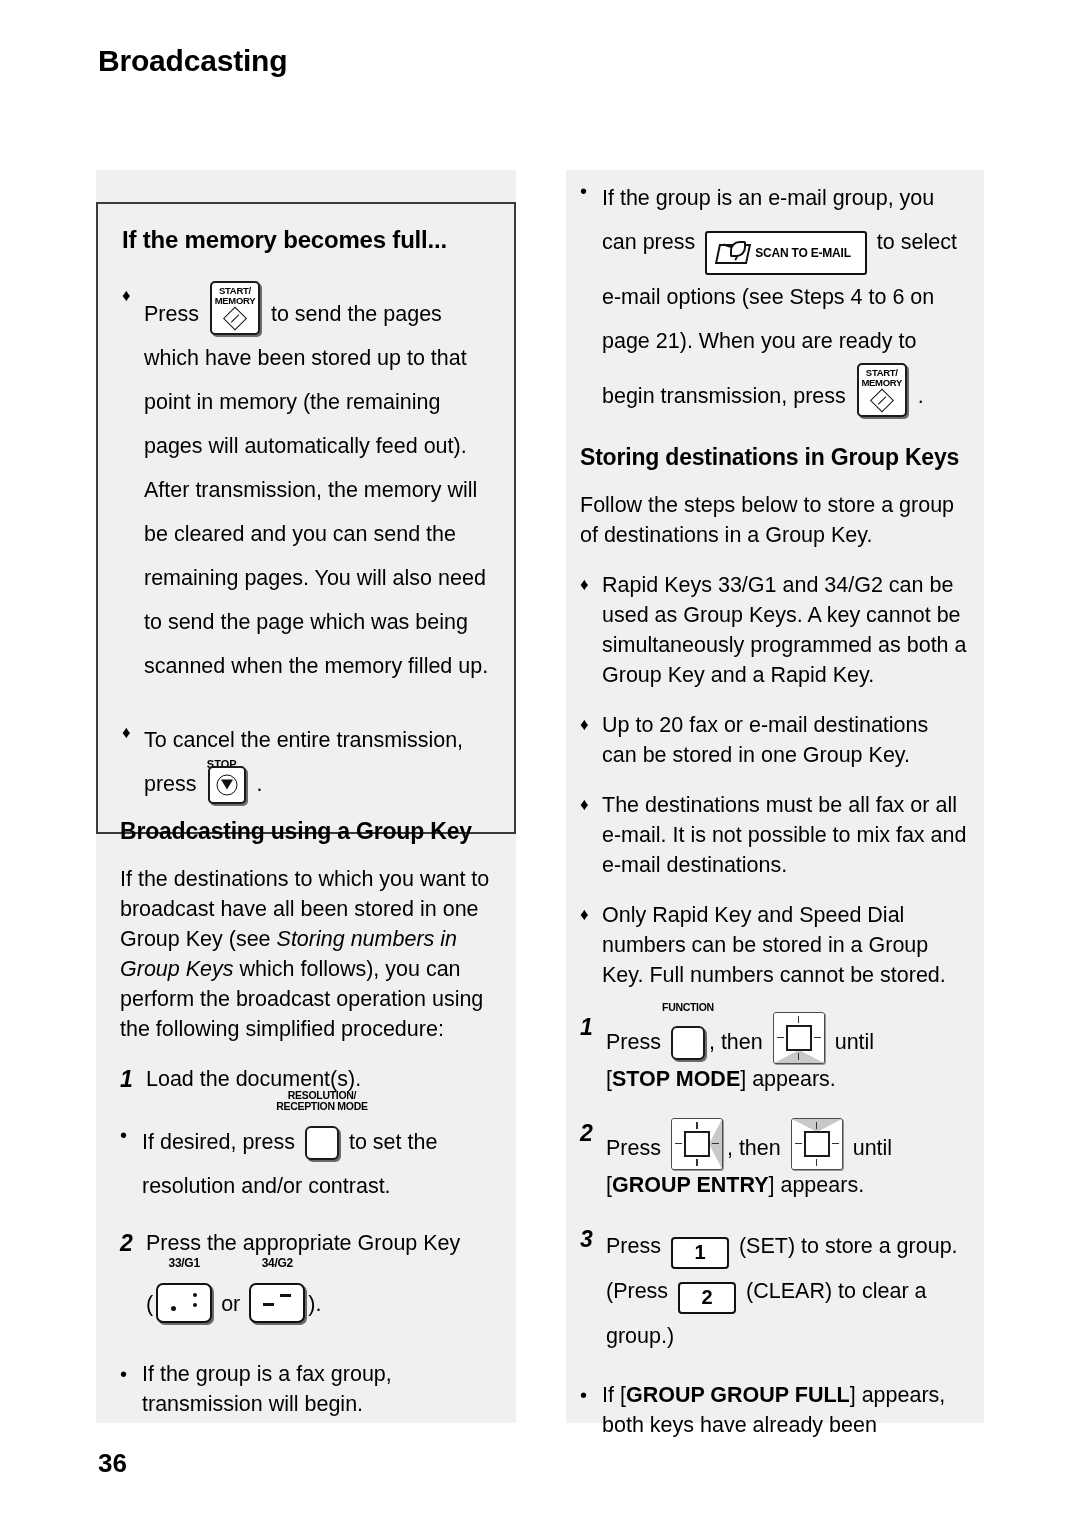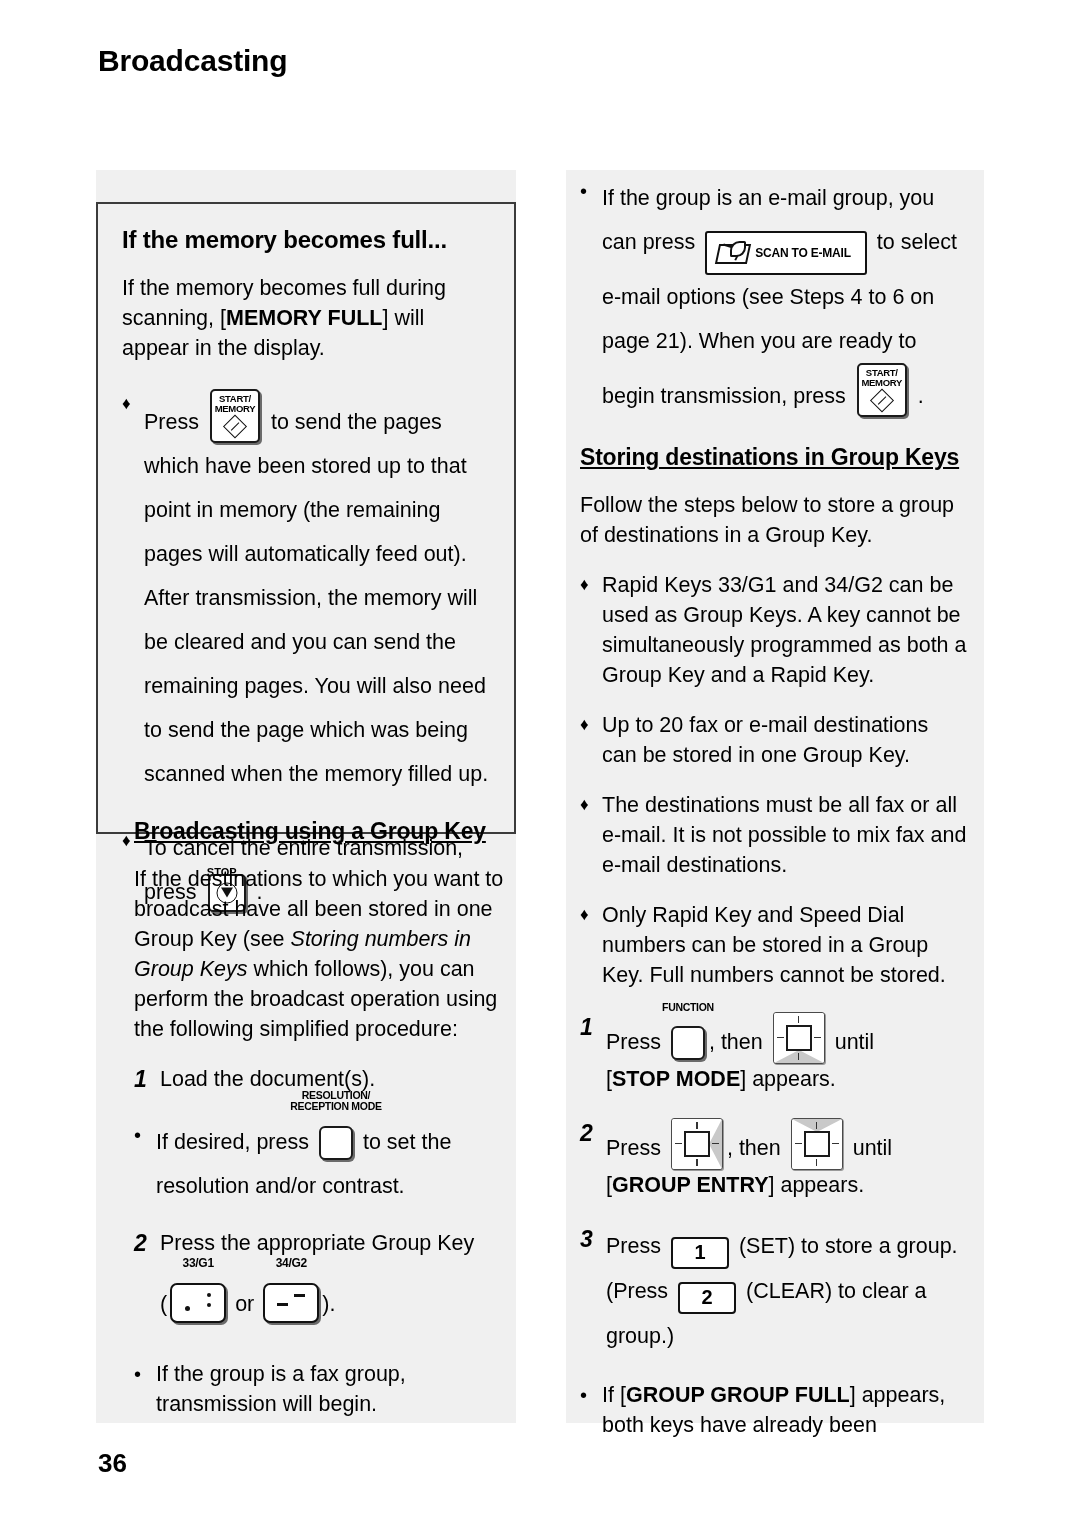--- a/index.html
+++ b/index.html
@@ -28,21 +28,21 @@
   .callout{
     position:absolute;left:96px;top:170px;width:420px;height:632px;
     border:2px solid #3b3b3b;background:#f0f0f0;box-sizing:border-box;margin-top:32px;
   }
   .callout-inner{padding:22px 24px 0 24px;}
 
   .h2{
     font-size:24px;font-weight:bold;line-height:1.2;
     margin:0 0 18px 0;letter-spacing:-0.2px;
   }
-  .h2.sub{font-size:23px;text-decoration:underline;}
+  .h2.sub{font-size:23px;}
 
   p{
     font-size:21.5px;line-height:30px;margin:0 0 20px 0;
   }
 
   .bullet-row{
     display:flex;align-items:flex-start;
     font-size:21.5px;line-height:30px;margin:0 0 20px 0;
   }
   .bullet-mark{
@@ -223,35 +223,34 @@
 <div class="page">
 
   <div class="page-header">Broadcasting</div>
 
   <div class="col col-left"></div>
 
   <div class="callout">
     <div class="callout-inner">
       <div class="h2">If the memory becomes full...</div>
 
-      <p><span>If the memory becomes full during scanning, [</span><b>MEMORY FULL</b><span>] will appear in the display.</span></p>
 
       <div class="bullet-row" style="margin-top:26px;">
         <span class="bullet-mark">♦</span>
         <span class="bullet-body"><span class="ln">Press </span><span class="key-startmem"><span class="txt">START/<br>MEMORY</span><span class="dia"></span></span><span class="ln"> to send the pages which have been stored up to that point in memory (the remaining pages will automatically feed out). After transmission, the memory will be cleared and you can send the remaining pages. You will also need to send the page which was being scanned when the memory filled up.</span></span>
       </div>
 
       <div class="bullet-row" style="margin-top:30px;">
         <span class="bullet-mark">♦</span>
         <span class="bullet-body"><span class="ln">To cancel the entire transmission, press </span><span class="keywrap"><span class="stoplabel">STOP</span><span class="key-stop"><span class="circ"></span><span class="tri"></span></span></span><span class="ln"> .</span></span>
       </div>
     </div>
   </div>
 
-  <div style="position:absolute;left:96px;top:818px;width:420px;box-sizing:border-box;padding:0 24px;margin-left:14px;">
+  <div style="position:absolute;left:96px;top:818px;width:420px;box-sizing:border-box;padding:0 24px;">
 
     <div class="h2 sub">Broadcasting using a Group Key</div>
 
     <p><span>If the destinations to which you want to broadcast have all been stored in one Group Key (see </span><i>Storing numbers in Group Keys</i><span> which follows), you can perform the broadcast operation using the following simplified procedure:</span></p>
 
     <div class="step-row">
       <span class="step-num">1</span>
       <span class="step-body">Load the document(s).</span>
     </div>
 

